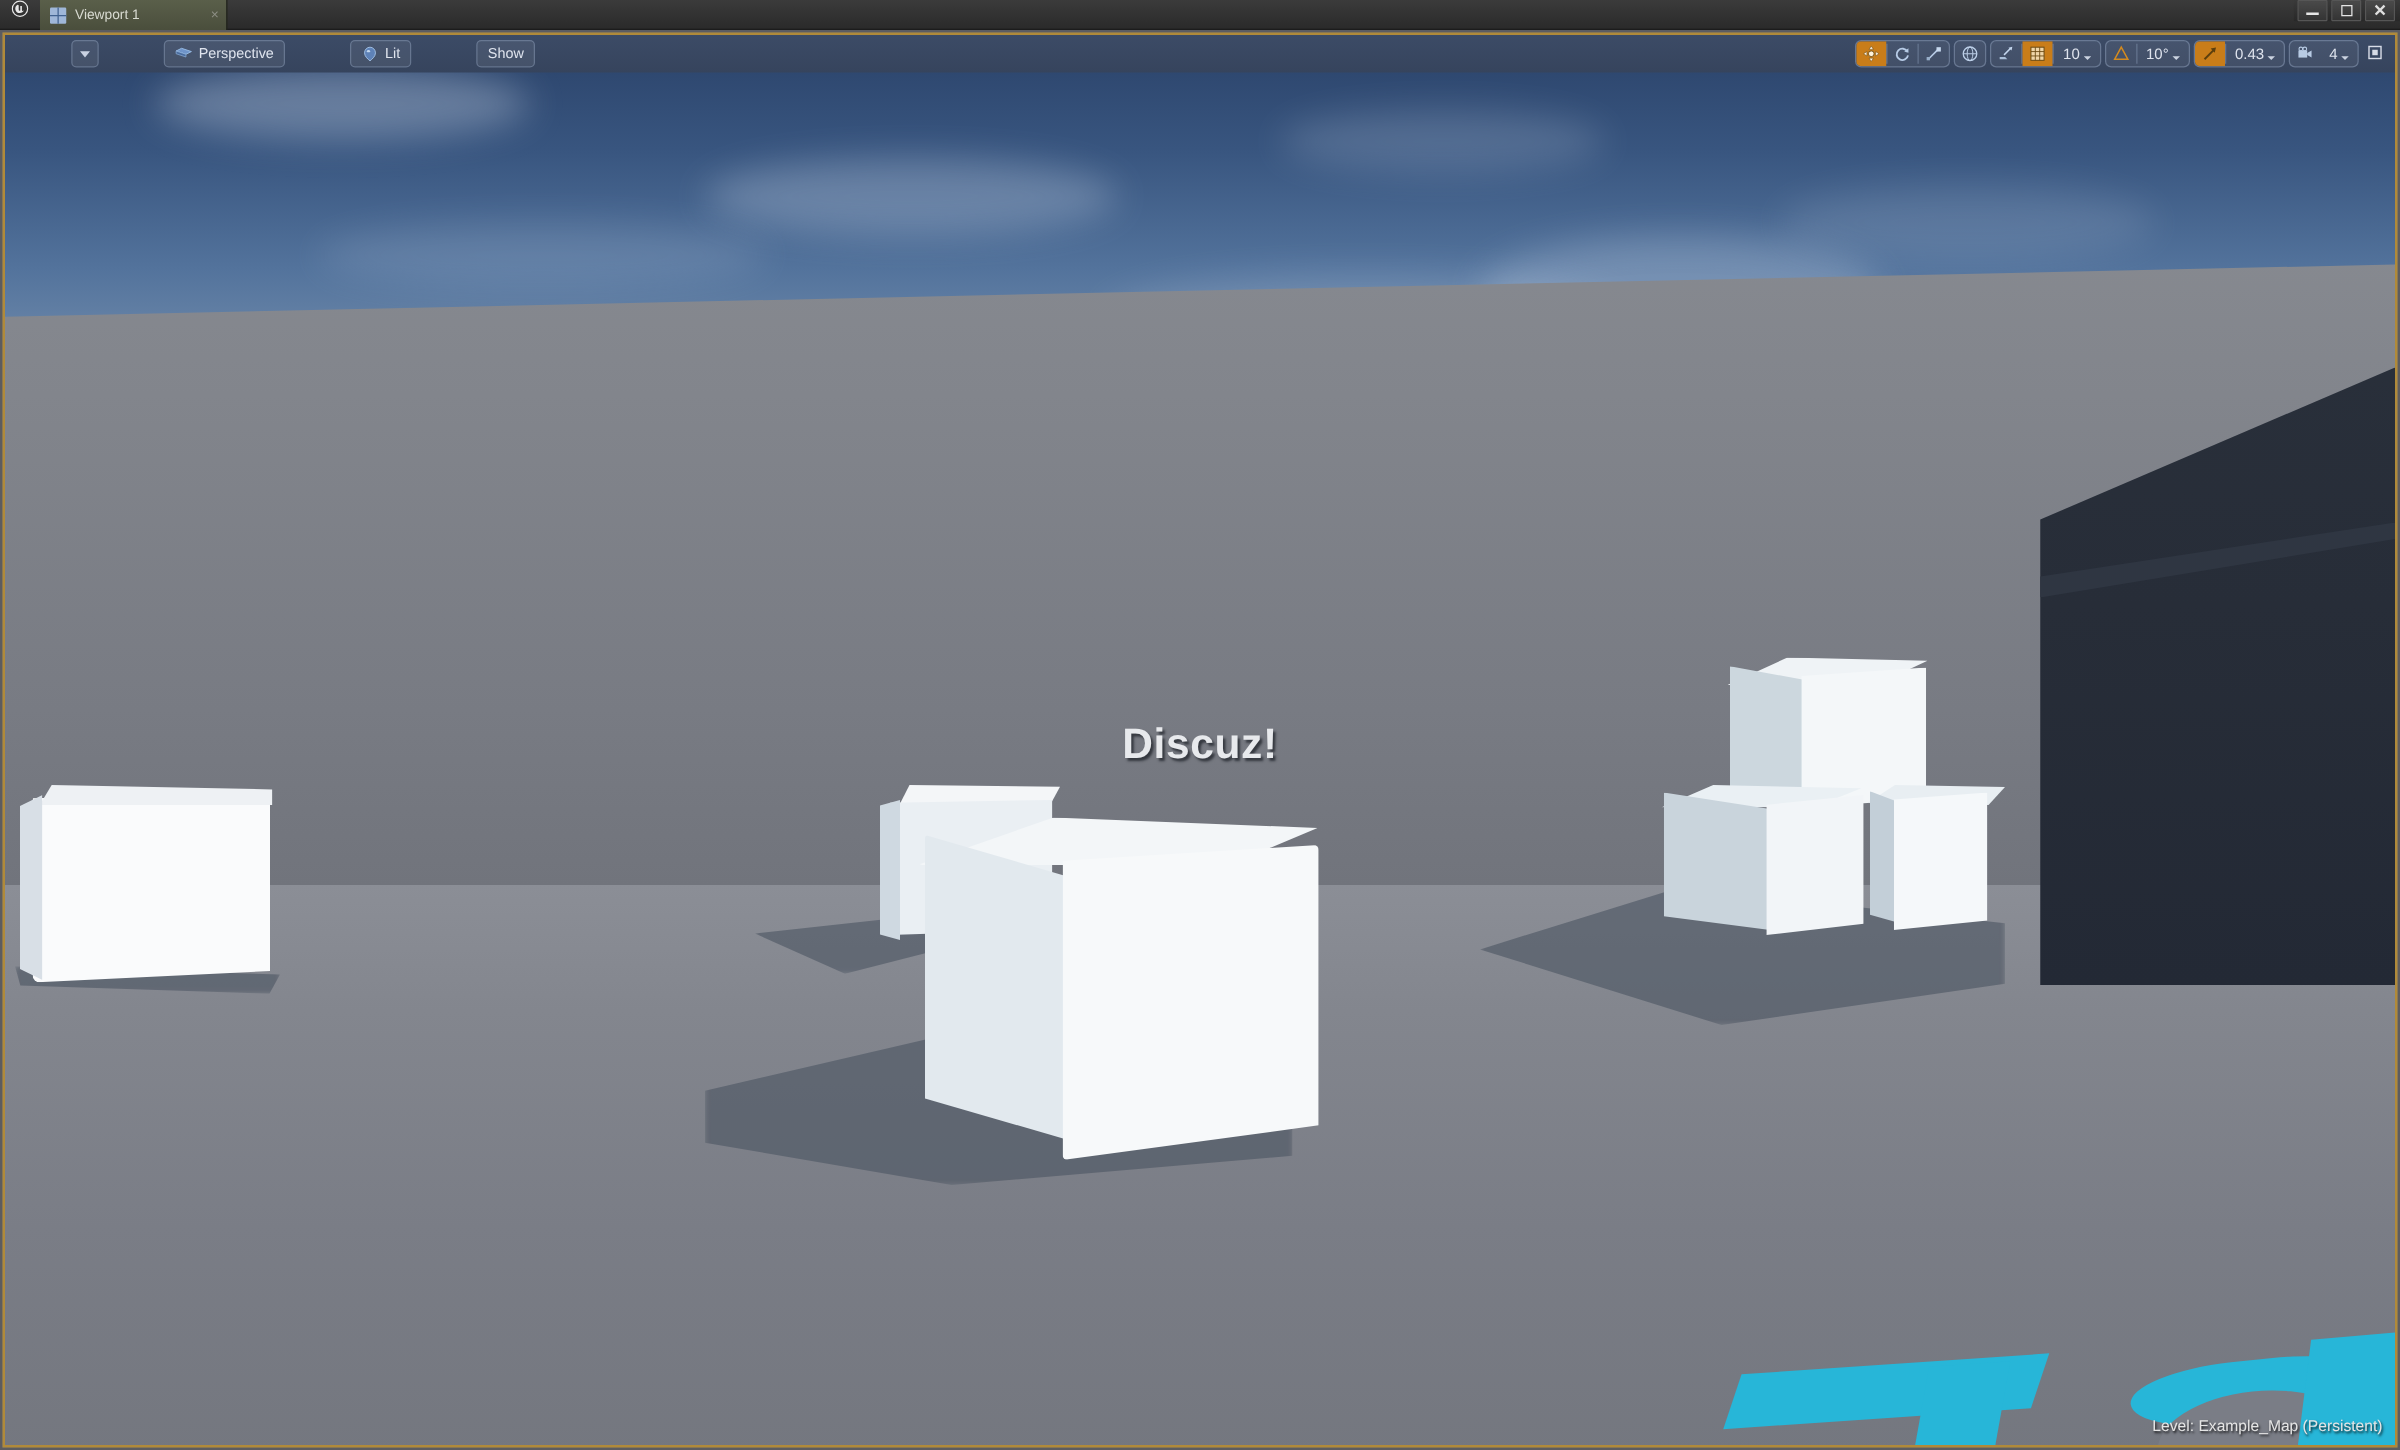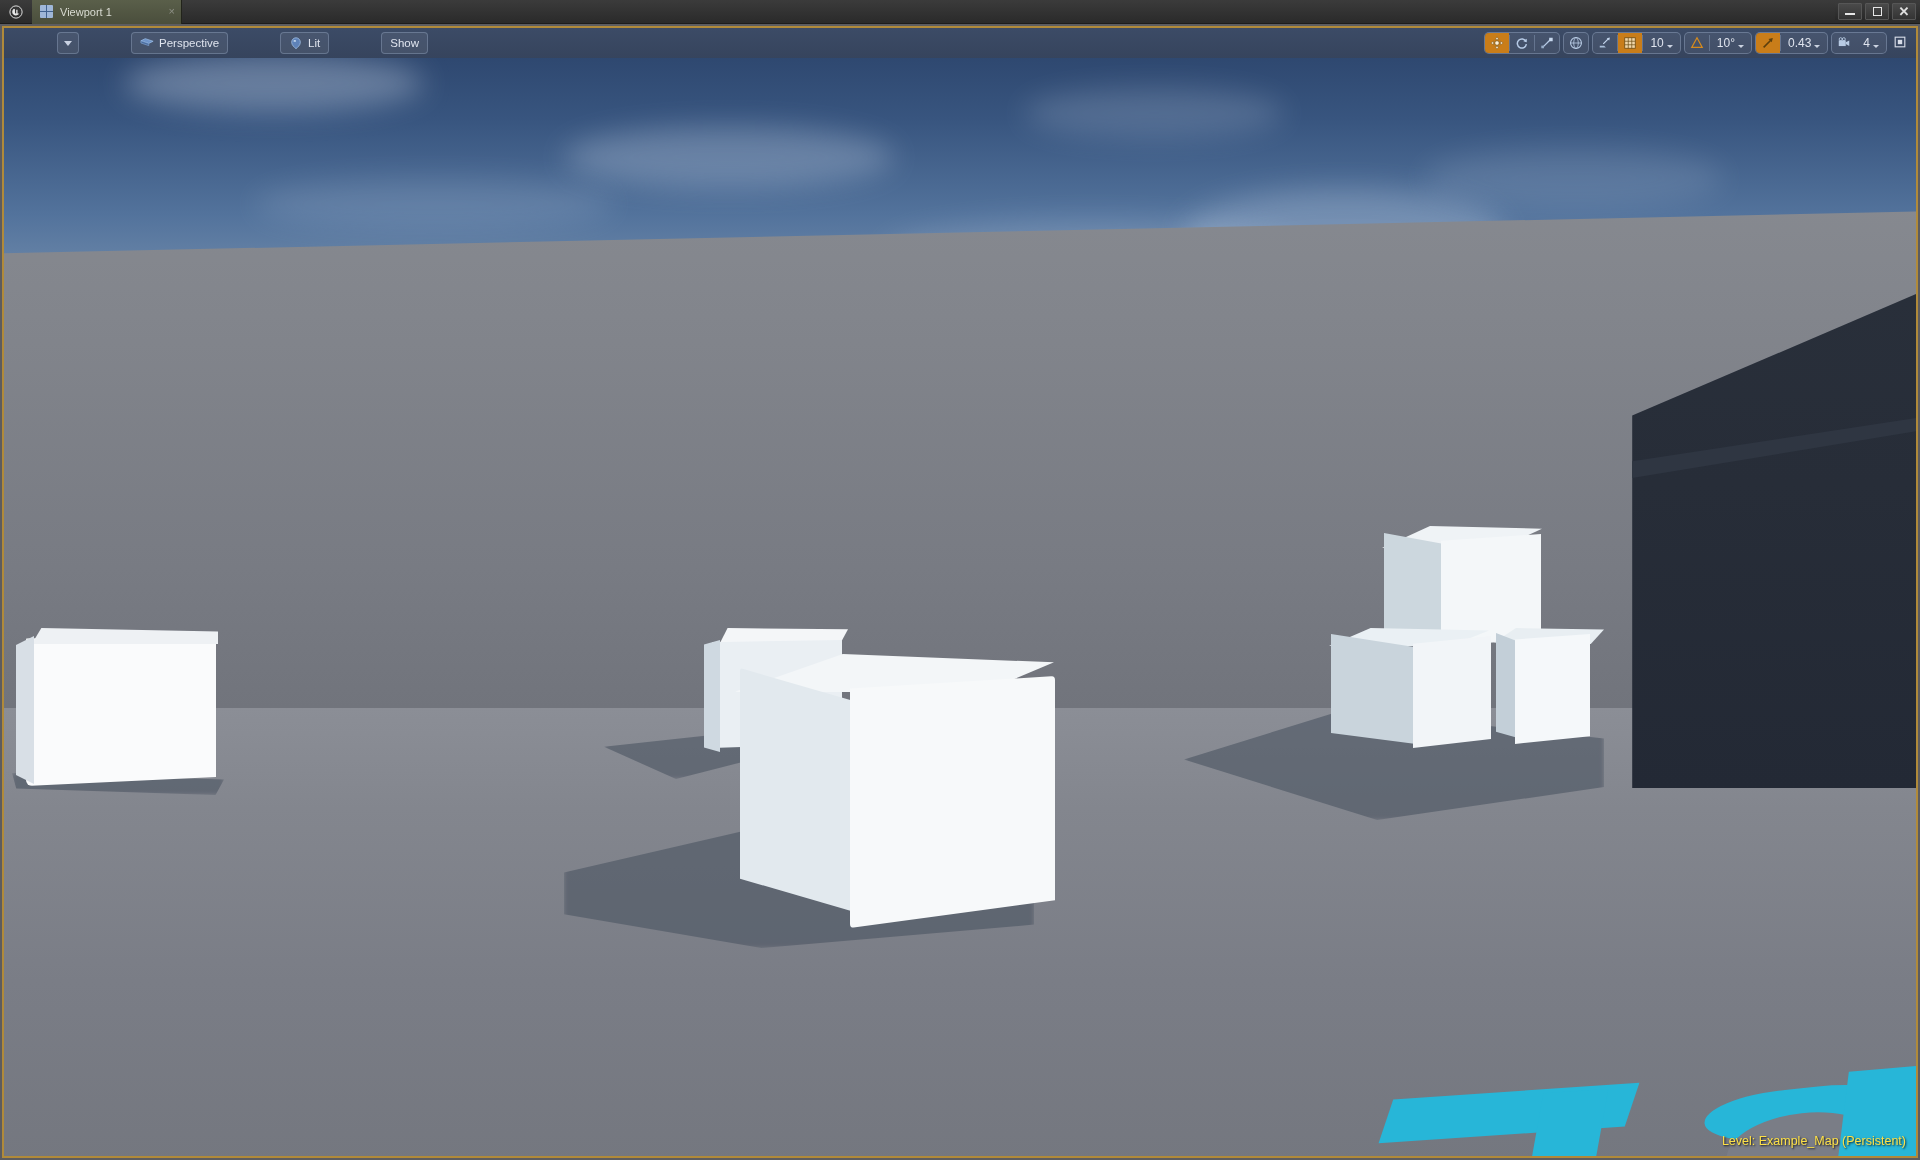--- a/index.html
+++ b/index.html
@@ -3,21 +3,21 @@
 <meta charset="utf-8">
 <style>
   * { margin:0; padding:0; box-sizing:border-box; }
   html,body { width:1920px; height:1160px; overflow:hidden;
     font-family:"Liberation Sans", sans-serif; background:#2b2b2b; }
 
   
   #app { position:relative; width:1920px; height:1160px; background:#262626; }
 
   #titlebar { position:absolute; left:0; top:0; width:1920px; height:24px;
-    background:linear-gradient(#3b3b3b,#2a2a2a); display:flex; align-items:center;
+    background:linear-gradient(#3b3b3b,#2a2a2a); display:flex; align-items:flex-start;
     border-bottom:1px solid #1c1c1c; }
 
   #ue-logo { width:32px; display:flex; align-items:center; justify-content:center;
     color:#e8e8e8; font-size:15px; font-family:"Liberation Serif", serif;
     font-style:italic; font-weight:bold; letter-spacing:-1px; }
 
   .tab { position:relative; display:flex; align-items:center; height:24px;
     padding:0 6px 0 8px; background:linear-gradient(#5a5f4a,#4a4e3c);
     border-right:1px solid #22241b; min-width:150px; }
   .tab-icon { width:13px; height:13px; margin-right:7px; position:relative;
@@ -106,21 +106,21 @@
   .face { position:absolute; }
 
   
   #scene-text { position:absolute; left:0; top:548px; width:100%; text-align:center;
     color:#e7e9ec; font-size:34px; font-weight:bold; letter-spacing:0.5px;
     text-shadow:2px 3px 2px rgba(30,34,40,0.75); z-index:8; }
 
   
   .decal { position:absolute; background:#27b6d8; }
 
-  #level-label { position:absolute; right:10px; bottom:8px; color:#fde047;
+  #level-label { position:absolute; right:10px; bottom:8px; color:#e5e5e5;
     font-size:12.5px; text-shadow:1px 1px 2px rgba(0,0,0,.85); z-index:20;
     white-space:nowrap; }
 </style>
 </head>
 <body>
 
 <div id="app">
 
   <div id="titlebar">
     <div id="ue-logo">
@@ -234,20 +234,21 @@
         <div class="face" style="left:1409px;top:608px;width:78px;height:112px;background:#f2f5f8;
                     clip-path:polygon(0% 7%, 100% 0%, 100% 92%, 0% 100%);"></div>
 
         <div class="face" style="left:1490px;top:600px;width:110px;height:16px;background:#e8eef2;
                     clip-path:polygon(0% 90%, 20% 0%, 100% 10%, 88% 100%);"></div>
         <div class="face" style="left:1492px;top:605px;width:22px;height:105px;background:#c3cfd8;
                     clip-path:polygon(0% 0%, 100% 8%, 100% 100%, 0% 94%);"></div>
         <div class="face" style="left:1511px;top:606px;width:75px;height:110px;background:#f5f8fa;
                     clip-path:polygon(0% 5%, 100% 0%, 100% 93%, 0% 100%);"></div>
 
+        <div id="scene-text">Discuz!</div>
 
         <div id="level-label">Level:  Example_Map (Persistent)</div>
       </div>
 
       <div id="vp-toolbar">
 
         <div class="tb-left">
 
           <div class="tbtn arrow">
             <span class="caret"></span>

